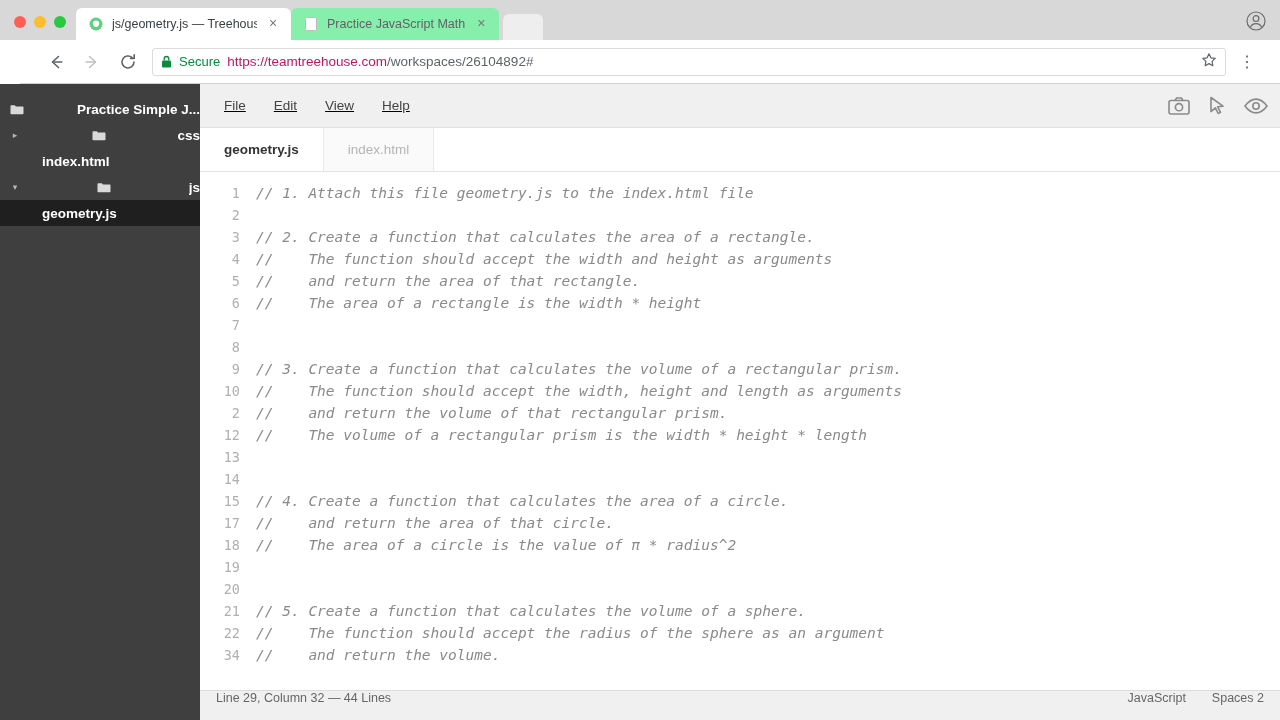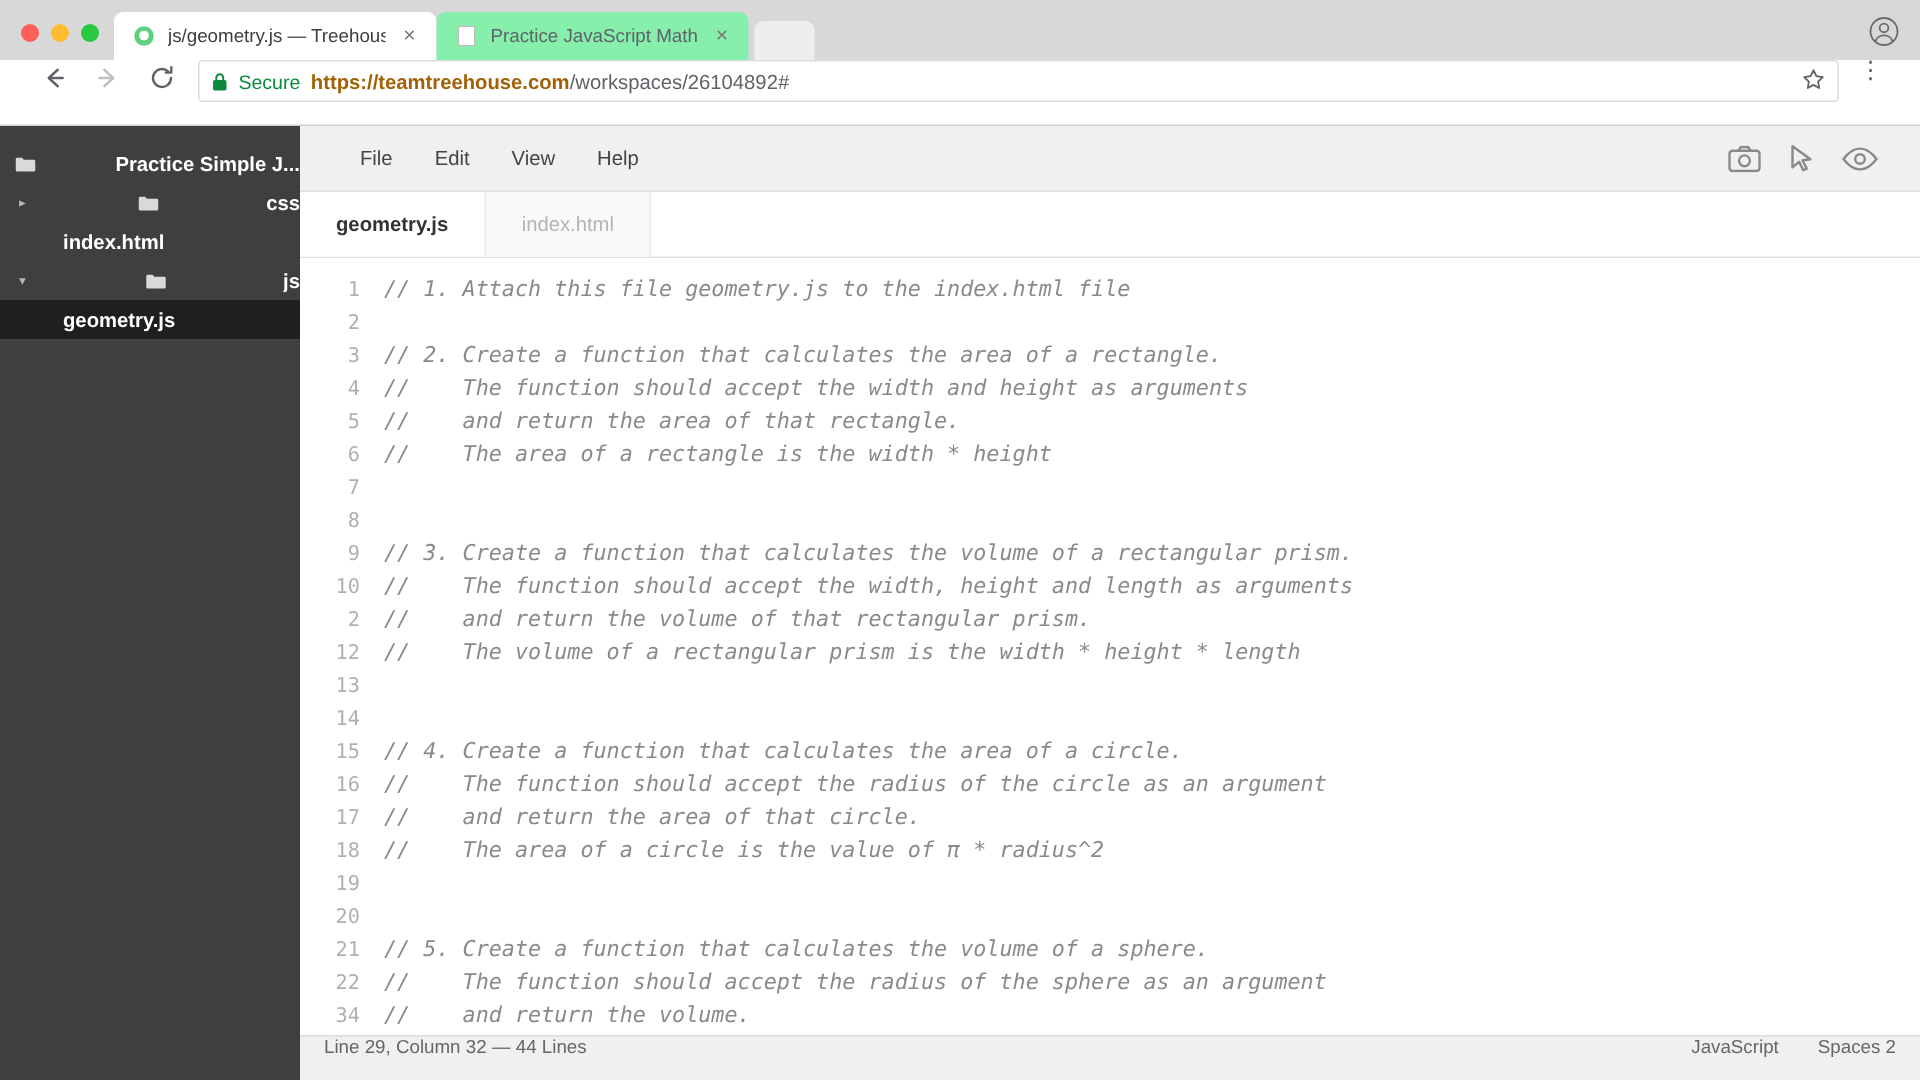--- a/index.html
+++ b/index.html
@@ -69,24 +69,25 @@
     margin-left: 4px;
   }
   .profile-icon {
     position: absolute; right: 14px; bottom: 9px;
     width: 20px; height: 20px;
   }
 
   .toolbar {
     height: 44px;
     background: #ffffff;
-    display: flex; 
+    display: flex; align-items: center;
     padding: 0 24px;
     gap: 12px;
     border-bottom: 1px solid #cfcfcf;
+    margin-left: 20px;
   }
   .nav-btn {
     width: 24px; height: 24px;
     display: flex; align-items: center; justify-content: center;
     color: #5f6368;
   }
   .nav-btn.disabled { color: #c0c0c0; }
   .omnibox {
     flex: 1;
     height: 28px;
@@ -94,21 +95,21 @@
     border: 1px solid #dadce0;
     border-radius: 3px;
     display: flex; align-items: center;
     padding: 0 8px;
     gap: 7px;
     font-size: 13.5px;
   }
   .lock { color: #0a8a3c; display: flex; align-items: center; }
   .secure-label { color: #0a8a3c; font-size: 13px; }
   .url { color: #5f6368; font-size: 13.5px; white-space: nowrap; }
-  .url b { color: #a16207; font-weight: 700; }
+  .url b { color: #be185d; font-weight: 400; }
   .star { margin-left: auto; color: #5f6368; }
   .menu-dots { width: 18px; color: #5f6368; text-align: center; font-size: 16px; line-height: 1; }
 
   
   .page { flex: 1; display: flex; background: #ffffff; overflow: hidden; }
 
   .sidebar {
     width: 200px; flex: none;
     background: #3f3f3f;
     color: #d4d4d4;
@@ -132,22 +133,23 @@
   .indent-2 { padding-left: 42px; }
   .bold { font-weight: bold; color: #ffffff; }
 
   .editorpane { flex: 1; display: flex; flex-direction: column; min-width: 0; }
 
   .menubar {
     height: 44px;
     background: #f0f0f0;
     border-bottom: 1px solid #e0e0e0;
     display: flex; align-items: center;
-    padding: 0 28px;
+    padding: 0 12px;
     gap: 4px;
+    text-decoration: underline;
   }
   .menu-item {
     font-size: 13.5px; color: #444;
     padding: 6px 12px;
     border-radius: 3px;
   }
   .menu-right { margin-left: auto; display: flex; align-items: center; gap: 18px; color: #8a8a8a; }
   .menu-right svg { display: block; }
 
   .tabstrip {
@@ -375,21 +377,20 @@
         <div class="cline"><span class="gutter">6</span><span class="ctext">//    The area of a rectangle is the width * height</span></div>
         <div class="cline"><span class="gutter">7</span><span class="ctext"></span></div>
         <div class="cline"><span class="gutter">8</span><span class="ctext"></span></div>
         <div class="cline"><span class="gutter">9</span><span class="ctext">// 3. Create a function that calculates the volume of a rectangular prism.</span></div>
         <div class="cline"><span class="gutter">10</span><span class="ctext">//    The function should accept the width, height and length as arguments</span></div>
         <div class="cline"><span class="gutter">2</span><span class="ctext">//    and return the volume of that rectangular prism.</span></div>
         <div class="cline"><span class="gutter">12</span><span class="ctext">//    The volume of a rectangular prism is the width * height * length</span></div>
         <div class="cline"><span class="gutter">13</span><span class="ctext"></span></div>
         <div class="cline"><span class="gutter">14</span><span class="ctext"></span></div>
         <div class="cline"><span class="gutter">15</span><span class="ctext">// 4. Create a function that calculates the area of a circle.</span></div>
-        <div class="cline"><span class="gutter">16</span><span class="ctext">//    The function should accept the radius of the circle as an argument</span></div>
         <div class="cline"><span class="gutter">17</span><span class="ctext">//    and return the area of that circle.</span></div>
         <div class="cline"><span class="gutter">18</span><span class="ctext">//    The area of a circle is the value of π * radius^2</span></div>
         <div class="cline"><span class="gutter">19</span><span class="ctext"></span></div>
         <div class="cline"><span class="gutter">20</span><span class="ctext"></span></div>
         <div class="cline"><span class="gutter">21</span><span class="ctext">// 5. Create a function that calculates the volume of a sphere.</span></div>
         <div class="cline"><span class="gutter">22</span><span class="ctext">//    The function should accept the radius of the sphere as an argument</span></div>
         <div class="cline"><span class="gutter">34</span><span class="ctext">//    and return the volume.</span></div>
       </div>
 
       <div class="statusbar">

